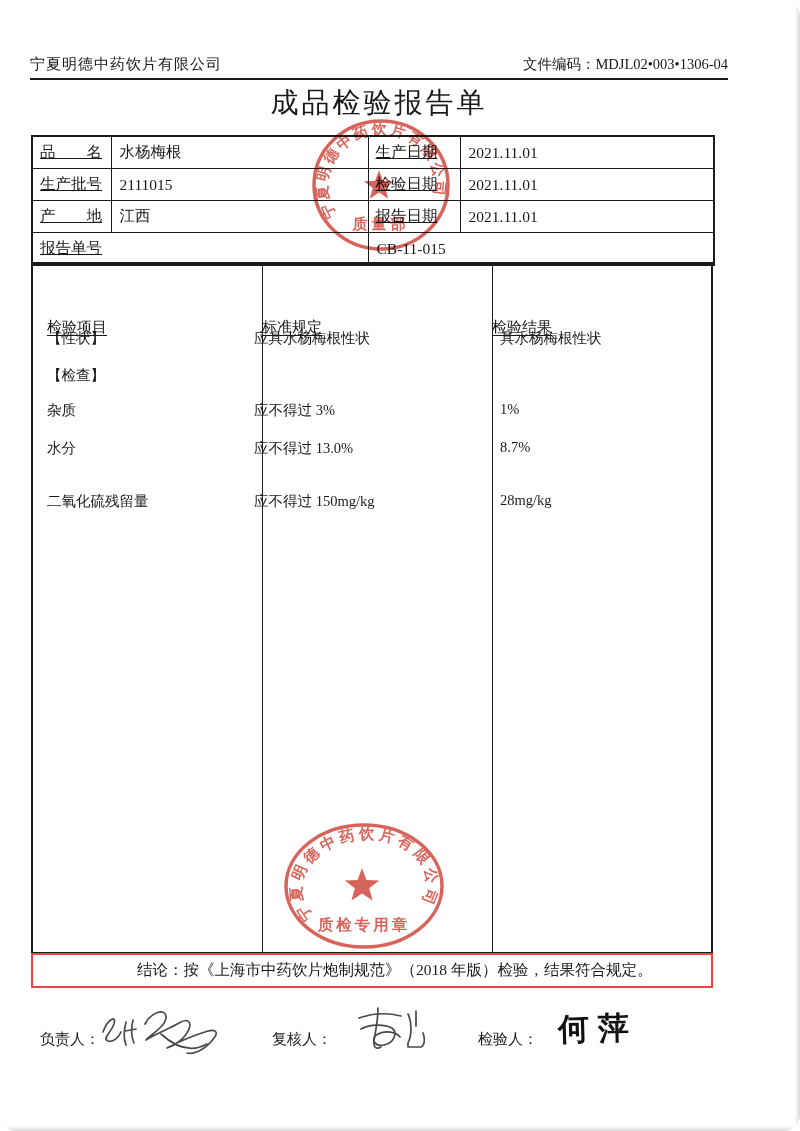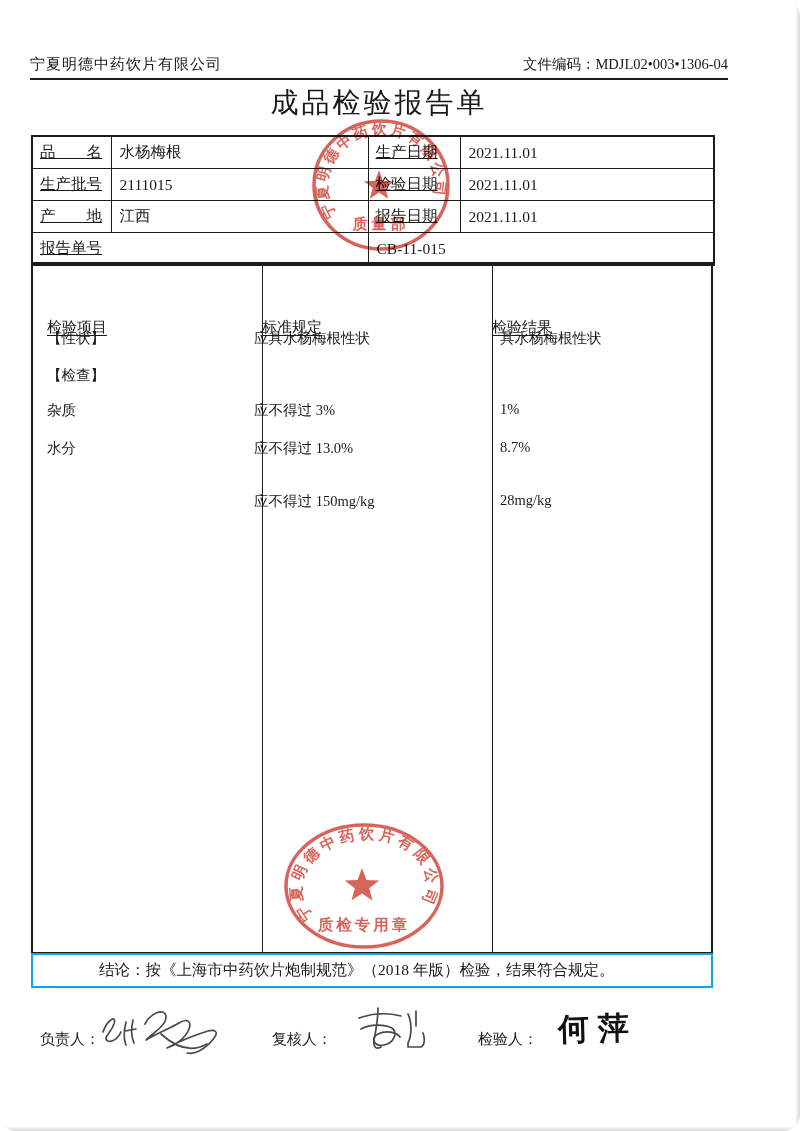--- a/index.html
+++ b/index.html
@@ -28,22 +28,22 @@
   .results{position:absolute;left:31px;top:262px;width:682px;height:692px;border:2px solid #1c1c1c;box-sizing:border-box;}
   .results .vline{position:absolute;top:0;width:1px;height:100%;background:#1c1c1c;}
   .results .hcell{position:absolute;top:9px;font-size:15px;margin-top:45px;}
   .results .hcell u{text-underline-offset:3px;}
   .r-row{position:absolute;left:0;width:100%;height:20px;font-size:14.5px;}
   .r-row .c1{position:absolute;left:14px;width:205px;}
   .r-row .c2{position:absolute;left:221px;width:215px;}
   .r-row .c3{position:absolute;left:467px;width:205px;}
 
   
-  .conclusion{position:absolute;left:31px;top:953px;width:682px;height:35px;border:2px solid #0ea5e9;box-sizing:border-box;
-              display:flex;align-items:center;padding-left:66px;font-size:15.5px;}
+  .conclusion{position:absolute;left:31px;top:953px;width:682px;height:35px;border:2px solid #ef4444;box-sizing:border-box;
+              display:flex;align-items:center;padding-left:104px;font-size:15.5px;}
 
   
   .sig-label{position:absolute;font-size:15px;top:1030px;}
   .sig-svg{position:absolute;}
   .sig-svg path{fill:none;stroke:#4a4a4a;stroke-width:1.7;stroke-linecap:round;stroke-linejoin:round;}
   .sig-name{position:absolute;left:558px;top:1008px;font-size:31px;font-weight:bold;letter-spacing:9px;transform:rotate(-1.5deg);color:#111;}
 
   
   .stamp{position:absolute;mix-blend-mode:multiply;opacity:.82;pointer-events:none;}
   .stamp text{font-family:"Liberation Serif","DejaVu Serif",serif;font-weight:bold;}
@@ -114,20 +114,21 @@
       <span class="c1">杂质</span>
       <span class="c2">应不得过 3%</span>
       <span class="c3">1%</span>
     </div>
     <div class="r-row" style="top:175px">
       <span class="c1">水分</span>
       <span class="c2">应不得过 13.0%</span>
       <span class="c3">8.7%</span>
     </div>
     <div class="r-row" style="top:228px">
+      <span class="c1">二氧化硫残留量</span>
       <span class="c2">应不得过 150mg/kg</span>
       <span class="c3">28mg/kg</span>
     </div>
   </div>
 
   <div class="conclusion">
     <span>结论：按《上海市中药饮片炮制规范》（2018 年版）检验，结果符合规定。</span>
   </div>
 
   <span class="sig-label" style="left:40px">负责人：</span>

